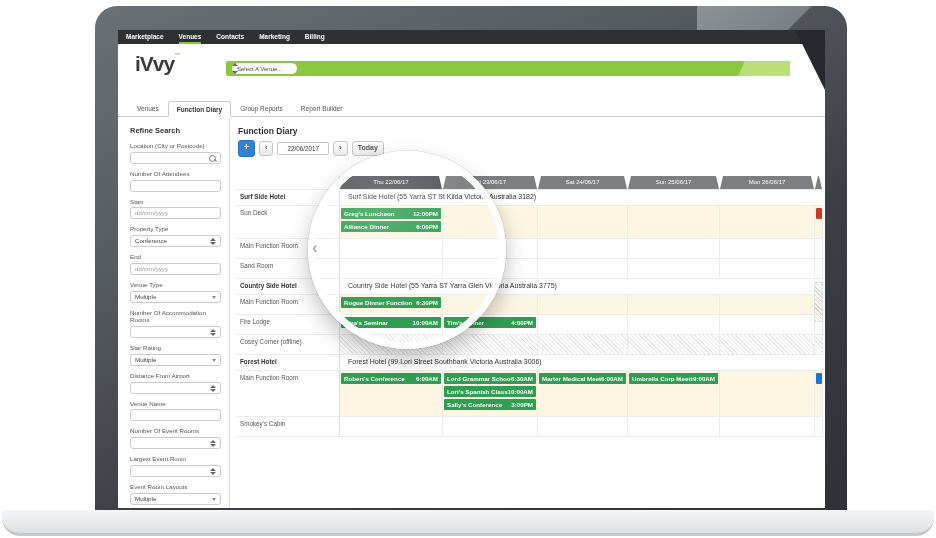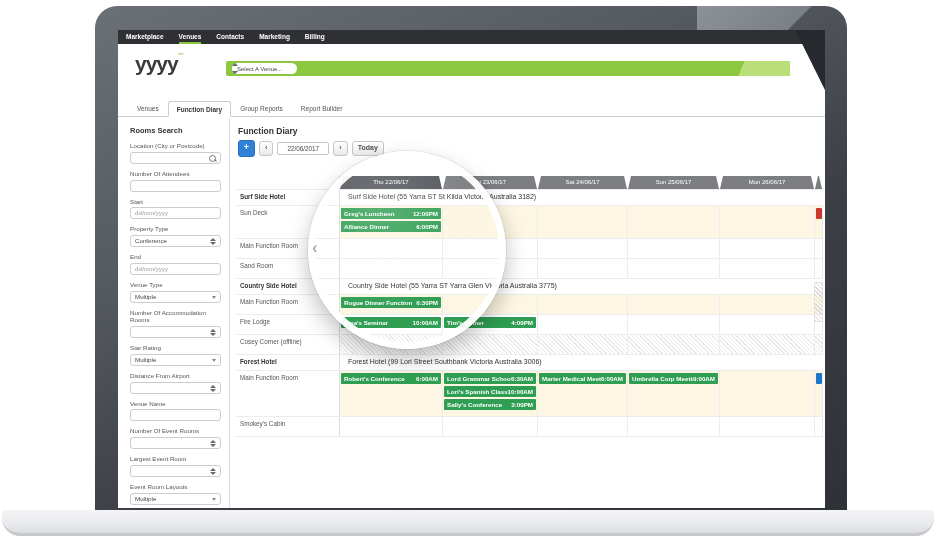--- a/index.html
+++ b/index.html
@@ -105,39 +105,39 @@
   <div class="screen">
     <div class="navbar">
         <span class="nav-item">Marketplace</span>
         <span class="nav-item active">Venues</span>
         <span class="nav-item">Contacts</span>
         <span class="nav-item">Marketing</span>
         <span class="nav-item">Billing</span>
       </div>
     <div class="fold"></div>
 
-    <div class="logo"><span>yyyy</span><span class="logo-tm">™</span></div>
+    <div class="logo"><span>iVvy</span><span class="logo-tm">™</span></div>
 
     <div class="greenbar">
       <div class="greenbar-sheen"></div>
       <div class="venue-pill">
         <span>Select A Venue...</span>
         <span class="ic-stepper" style="position:static;"></span>
       </div>
     </div>
 
     <div class="tabsrow">
         <div class="tab">Venues</div>
         <div class="tab active">Function Diary</div>
         <div class="tab">Group Reports</div>
         <div class="tab">Report Builder</div>
       </div>
 
     <div class="sidebar">
-      <div class="sb-title">Rooms Search</div>
+      <div class="sb-title">Refine Search</div>
       <div>
           <div class="sb-field">
             <div class="sb-label">Location (City or Postcode)</div>
             <div class="sb-ctrl">
               <span class="sb-value ph"></span>
               <span class="ic-search"></span>
             </div>
           </div>
           <div class="sb-field">
             <div class="sb-label">Number Of Attendees</div>

